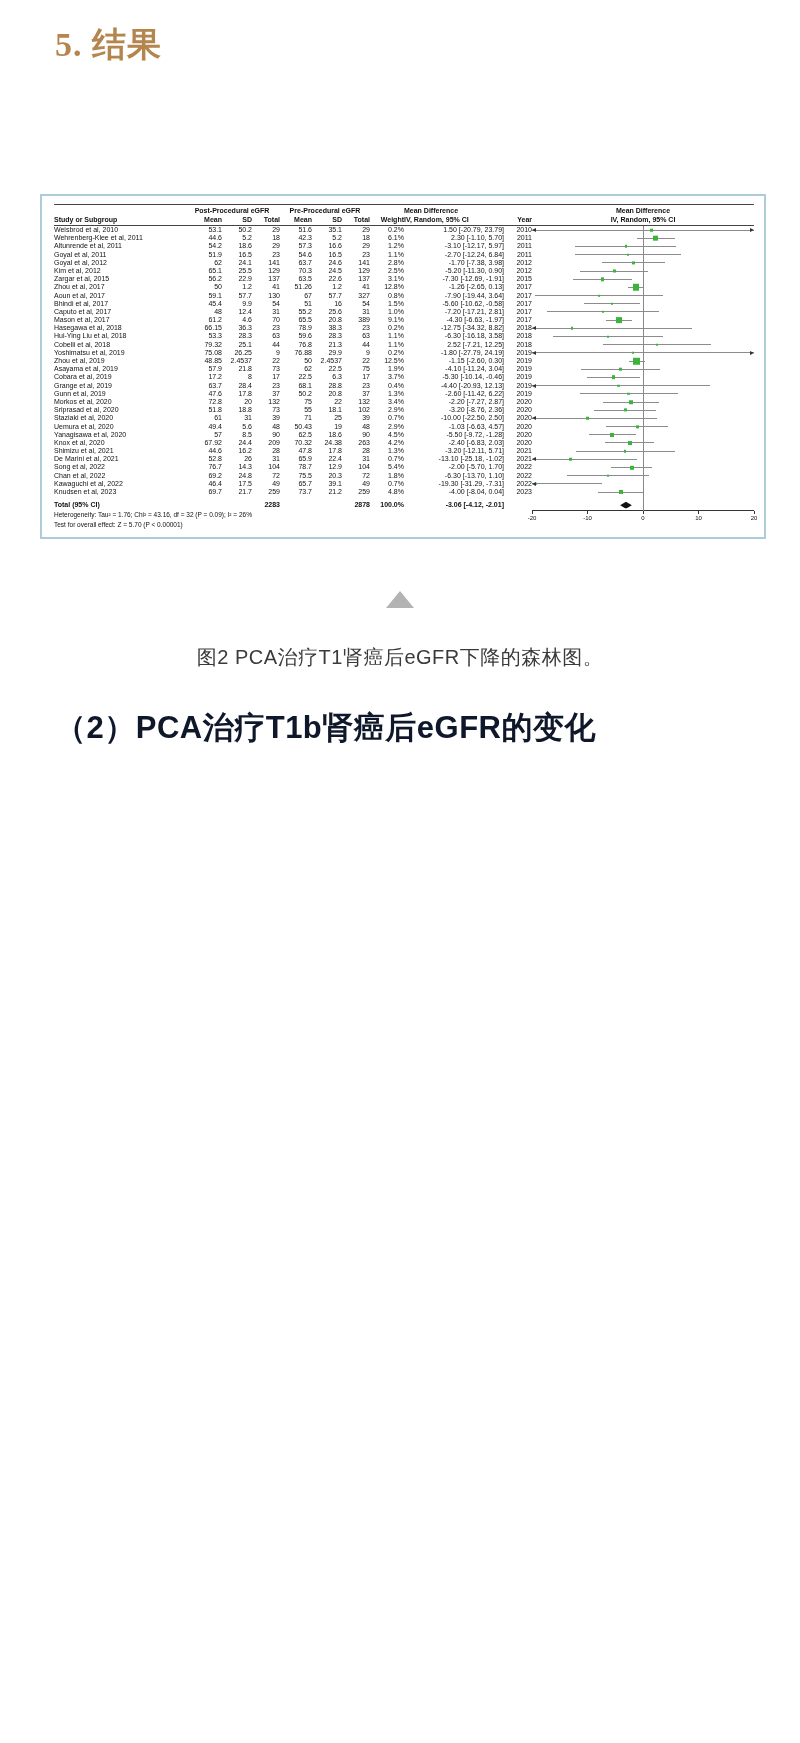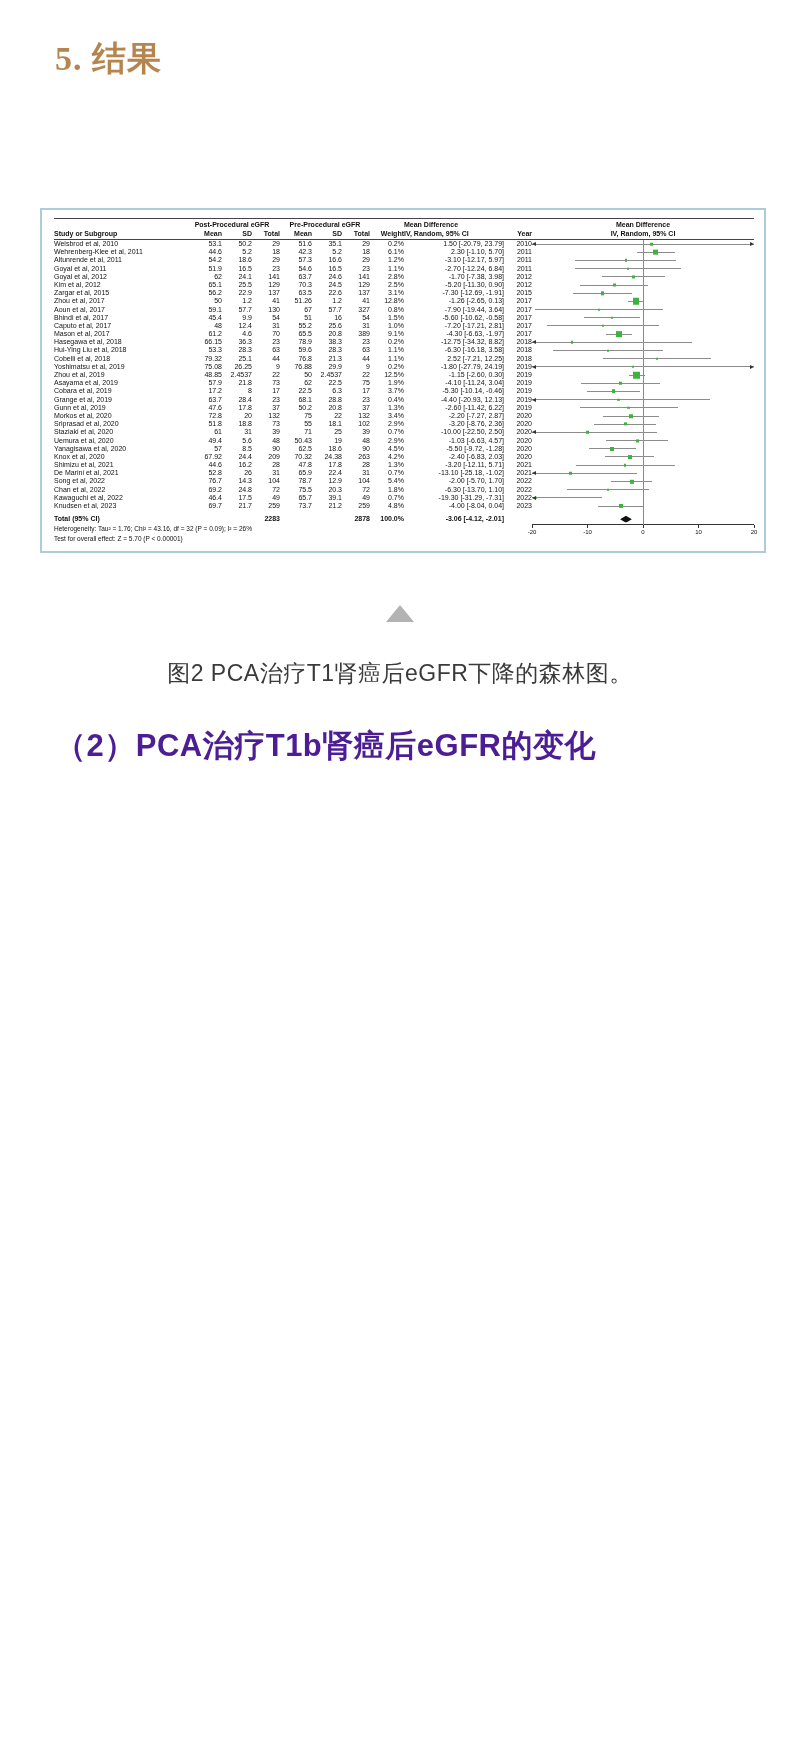--- a/index.html
+++ b/index.html
@@ -1,17 +1,17 @@
 <!DOCTYPE html>
 <html lang="zh"><head>
 <meta charset="utf-8">
 <style>
   html,body{margin:0;padding:0;background:#fff;}
   body{width:800px;height:1743px;overflow:hidden;font-family:"Liberation Sans","DejaVu Sans",sans-serif;}
-  .page{box-sizing:border-box;width:800px;height:1743px;padding:30px 55px 0;background:#fff;}
+  .page{box-sizing:border-box;width:800px;height:1743px;padding:16px 55px 0;background:#fff;}
 
   .h1{font-family:"Liberation Serif","DejaVu Serif",serif;font-size:34px;font-weight:700;margin:6px 0 0;letter-spacing:1px;}
   .sec-h{font-size:31px;font-weight:700;margin:52px 0 0;letter-spacing:0.5px;}
   .sec-h.second{margin-top:86px;}
   .body-p{font-size:29px;line-height:2.0;color:#2b2b2b;text-align:justify;margin:6px 0 0;letter-spacing:0.5px;}
 
   
   .forest{margin:126px 0 0 -15px;width:726px;box-sizing:border-box;border:2px solid #aecbdc;background:#fff;}
   .fcontent{position:relative;padding:8px 10px 8px 12px;box-sizing:border-box;}
   .g{display:grid;grid-template-columns:130px 38px 30px 28px 32px 30px 28px 34px 100px 28px 1fr;align-items:center;}
@@ -36,21 +36,21 @@
   .ftotal .plotcell::before{top:-4px;}
   .diamond{position:absolute;top:50%;transform:translateY(-50%);height:7px;background:#111;clip-path:polygon(0 50%,50% 0,100% 50%,50% 100%);}
   .fnote{font-size:6.5px;line-height:9.5px;color:#111;white-space:nowrap;}
   .faxis{position:absolute;top:314px;right:10px;width:222px;border-top:1px solid #333;}
   .faxis::before{content:'';position:absolute;left:calc(50% - 0.5px);top:-16px;height:16px;width:1px;background:#888;}
   .tickmark{position:absolute;top:0;width:1px;height:3px;background:#333;}
   .ticklabel{position:absolute;top:3.5px;transform:translateX(-50%);font-size:6px;color:#111;}
 
   
   .tri{margin:52px auto 0;width:0;height:0;border-left:14px solid transparent;border-right:14px solid transparent;border-bottom:17px solid #b3b3b3;}
-  .caption{margin-top:36px;text-align:center;font-size:23px;color:#3a3a3a;letter-spacing:0.5px;}
+  .caption{margin-top:36px;text-align:center;font-size:20px;color:#3a3a3a;letter-spacing:0.5px;}
 </style>
 </head>
 <body>
 
 <div class="page">
 
   <h1 class="h1" style="color: rgb(181, 133, 79);">5. 结果</h1>
 
 
   <figure class="forest" style="margin-block:0;margin-inline:0;margin-top:126px;margin-left:-15px;">
@@ -649,15 +649,15 @@
           <i class="tickmark" style="left: calc(100% - 0.5px);"></i>
           <span class="ticklabel" style="left: 100%;">20</span>
         </div>
     </div>
   </figure>
 
   <div class="tri"></div>
 
   <div class="caption">图2 PCA治疗T1肾癌后eGFR下降的森林图。</div>
 
-  <h2 class="sec-h second" style="color: #4c1d95; margin-top: 36px;">（2）PCA治疗T1b肾癌后eGFR的变化</h2>
+  <h2 class="sec-h second" style="color: #0f172a; margin-top: 36px;">（2）PCA治疗T1b肾癌后eGFR的变化</h2>
 
 </div>
 
 </body></html>

